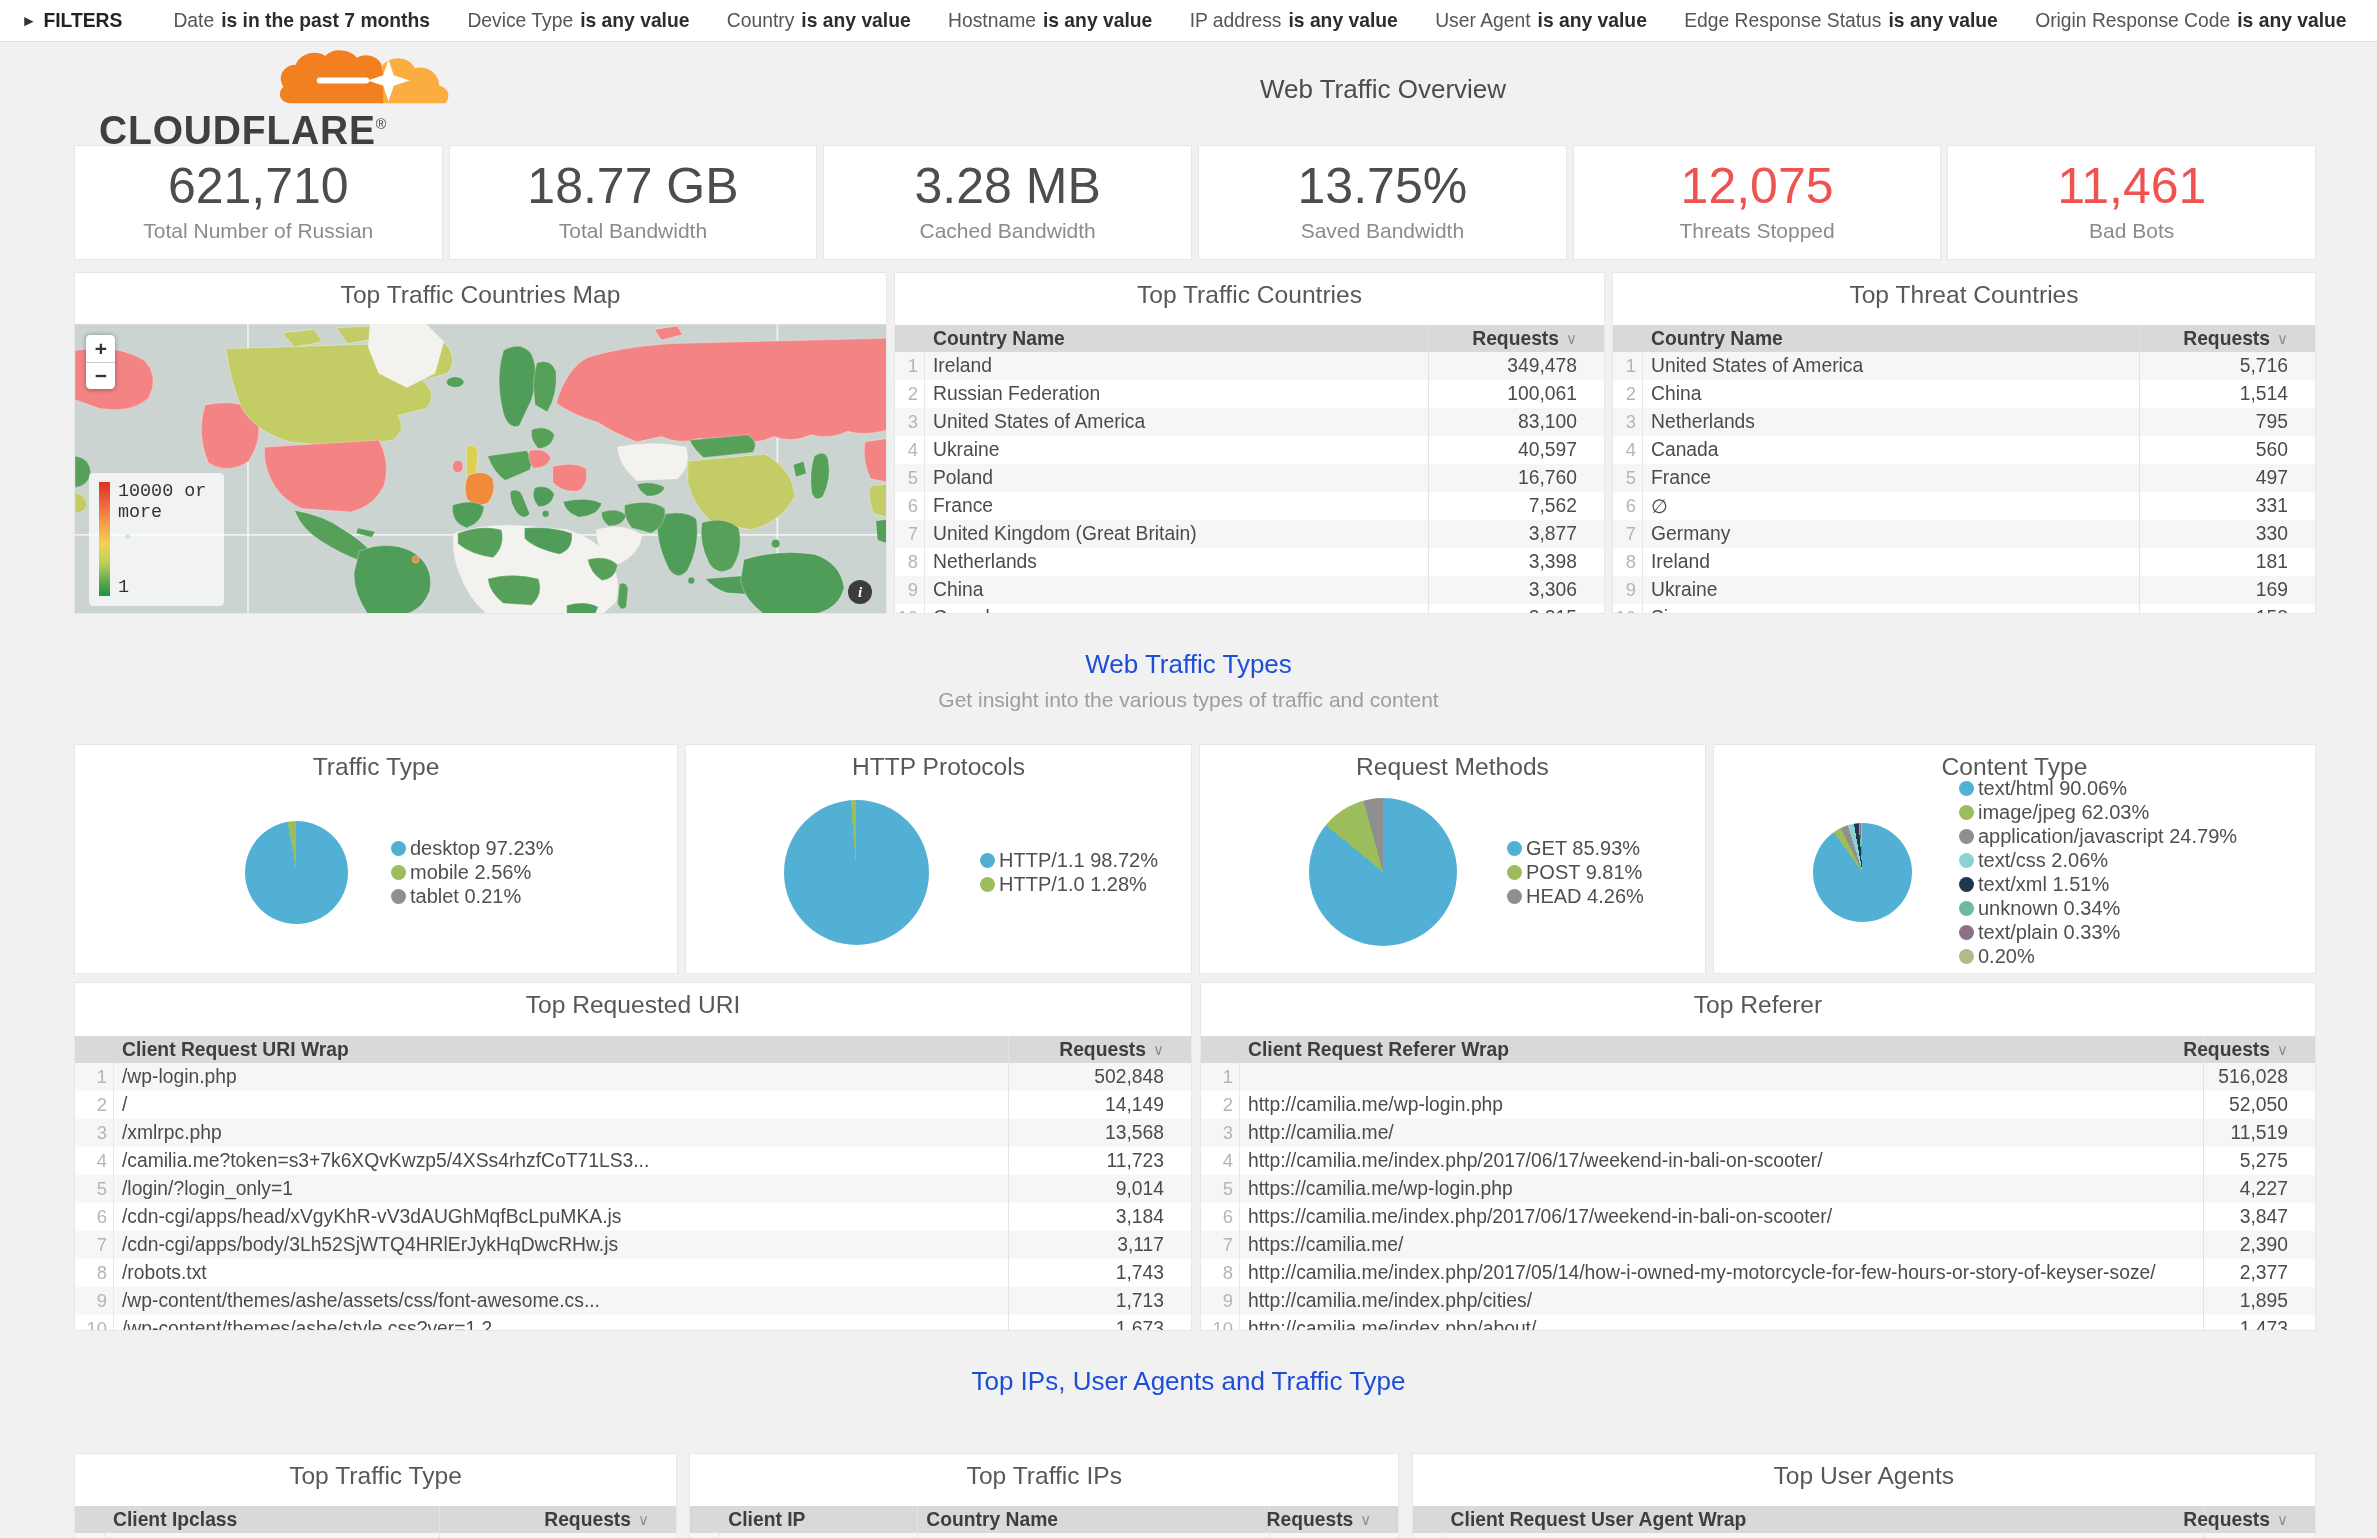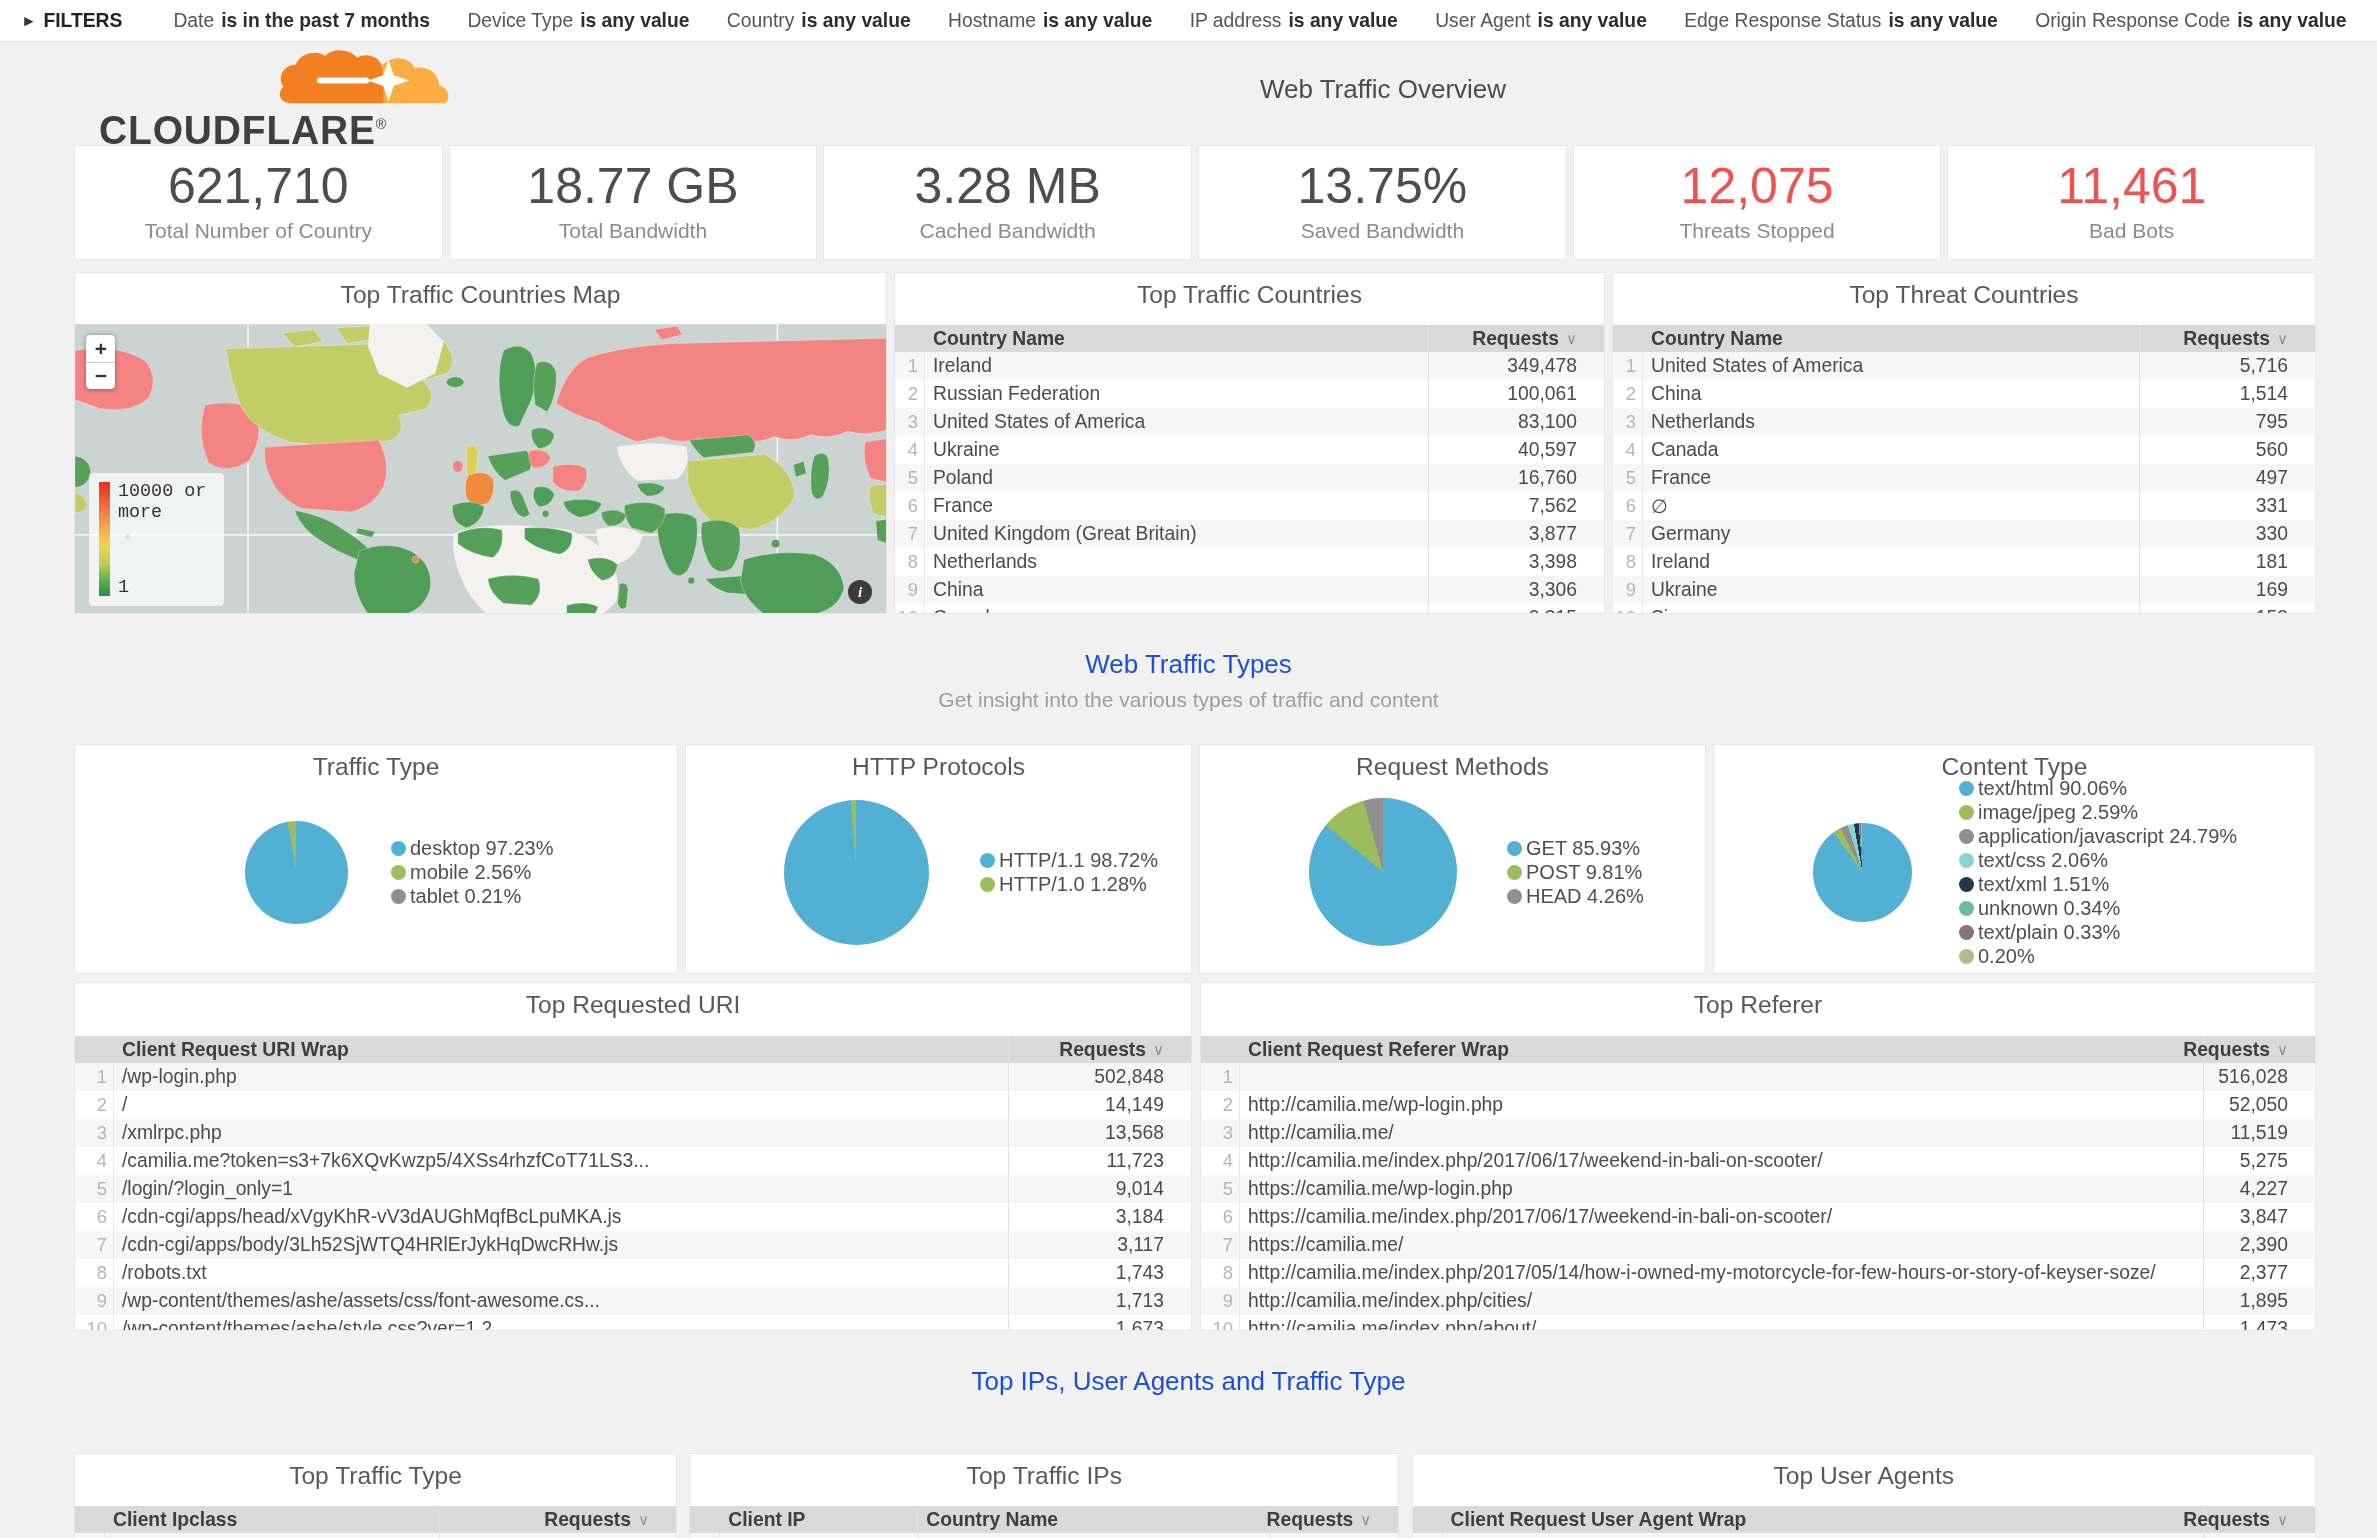--- a/index.html
+++ b/index.html
@@ -161,21 +161,21 @@
     </svg>
     <div class="logo-word"><span>CLOUDFLARE</span><span class="logo-reg">®</span></div>
   </div>
   <div class="page-title">Web Traffic Overview</div>
 </div>
 
 <div class="kpi-row">
 
     <div class="kpi">
       <div class="kpi-value" style="color: rgb(77, 77, 77);">621,710</div>
-      <div class="kpi-label">Total Number of Country</div>
+      <div class="kpi-label">Total Number of Russian</div>
     </div>
 
     <div class="kpi">
       <div class="kpi-value" style="color: rgb(77, 77, 77);">18.77 GB</div>
       <div class="kpi-label">Total Bandwidth</div>
     </div>
 
     <div class="kpi">
       <div class="kpi-value" style="color: rgb(77, 77, 77);">3.28 MB</div>
       <div class="kpi-label">Cached Bandwidth</div>
@@ -506,21 +506,21 @@
       <div class="pie pie-3" style="background: conic-gradient(rgb(82, 176, 212) 0%, rgb(82, 176, 212) 90.06%, rgb(156, 189, 91) 90.06%, rgb(156, 189, 91) 92.65%, rgb(143, 143, 143) 92.65%, rgb(143, 143, 143) 95.16%, rgb(138, 211, 212) 95.16%, rgb(138, 211, 212) 97.22%, rgb(32, 55, 77) 97.22%, rgb(32, 55, 77) 98.73%, rgb(108, 187, 158) 98.73%, rgb(108, 187, 158) 99.07%, rgb(138, 113, 131) 99.07%, rgb(138, 113, 131) 99.4%, rgb(180, 185, 138) 99.4%, rgb(180, 185, 138) 99.6%);"></div>
       <div class="legend">
 
           <div class="legend-item">
             <span class="dot" style="background: rgb(82, 176, 212);"></span>
             <span>text/html 90.06%</span>
           </div>
 
           <div class="legend-item">
             <span class="dot" style="background: rgb(156, 189, 91);"></span>
-            <span>image/jpeg 2.59%</span>
+            <span>image/jpeg 62.03%</span>
           </div>
 
           <div class="legend-item">
             <span class="dot" style="background: rgb(143, 143, 143);"></span>
             <span>application/javascript 24.79%</span>
           </div>
 
           <div class="legend-item">
             <span class="dot" style="background: rgb(138, 211, 212);"></span>
             <span>text/css 2.06%</span>

